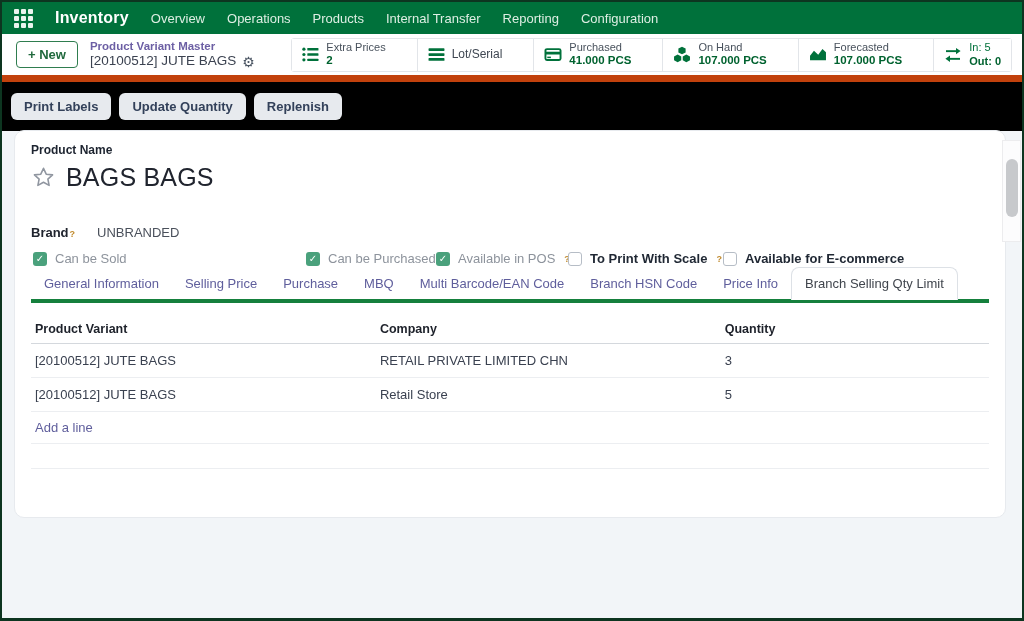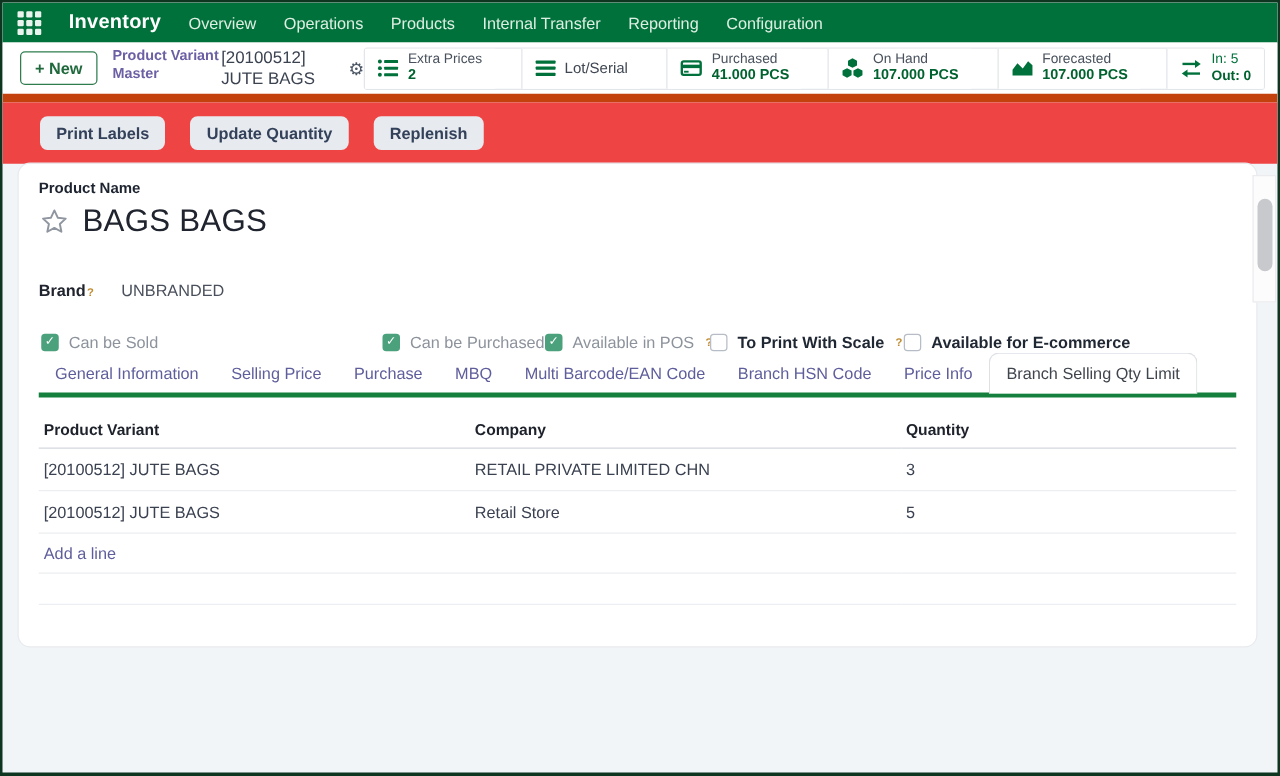--- a/index.html
+++ b/index.html
@@ -26,41 +26,41 @@
   .control-panel {
     height: 48px; background: #ffffff; border-bottom: 7px solid #c2410c;
     display: flex; align-items: center; justify-content: space-between; padding: 0 10px 0 14px;
   }
   .cp-left { display: flex; align-items: center; gap: 12px; }
   .btn-new {
     background: #fff; border: 1px solid #2f7d4f; color: #20693d; font-weight: 700;
     font-size: 13px; border-radius: 4px; padding: 5px 11px; cursor: pointer;
     font-family: inherit; white-space: nowrap;
   }
-  .breadcrumbs { display: flex; flex-direction: row; line-height: 1.25; }
+  .breadcrumbs { display: flex; flex-direction: column; line-height: 1.25; }
   .bc-parent { color: #6c5fa4; font-size: 11.5px; font-weight: 700; cursor: pointer; text-decoration: none; }
   .bc-current-row { display: flex; align-items: center; gap: 6px; }
   .bc-current { color: #3b4250; font-size: 13.5px; }
   .gear { color: #4b5563; font-size: 14px; cursor: pointer; line-height: 1; }
 
   .stat-buttons { display: flex; align-items: stretch; border: 1px solid #e2e5e9; border-radius: 3px; background: #fff; height: 34px; gap: 21px; }
   .stat-btn {
     display: flex; align-items: center; gap: 7px; padding: 0 10px;
     background: #fff; border: none; border-left: 1px solid #e2e5e9; cursor: pointer; font-family: inherit;
   }
   .stat-btn:first-child { border-left: none; }
   .stat-text { display: flex; flex-direction: column; align-items: flex-start; line-height: 1.2; }
   .stat-label { font-size: 11px; color: #48515c; white-space: nowrap; }
   .stat-value { font-size: 11.5px; font-weight: 700; color: #00622f; white-space: nowrap; }
   .stat-btn.green-label .stat-label { color: #00713b; font-weight: 400; font-size: 11px; }
   .stat-btn.green-label .stat-value { font-size: 11px; }
   .stat-icon { flex: 0 0 auto; display: block; }
 
   
-  .action-row { display: flex; gap: 20px; padding: 11px 30px; background: #ef4444; }
+  .action-row { display: flex; gap: 8px; padding: 11px 9px; background: #000000; }
   .action-btn {
     background: #e7eaee; color: #33415a; border: none; border-radius: 6px;
     font-size: 13px; font-weight: 700; padding: 6px 13px; cursor: pointer; font-family: inherit;
   }
 
   
   .sheet {
     position: absolute; left: 12px; top: 128px; width: 992px; height: 388px;
     background: #fff; border: 1px solid #e7eaee; border-radius: 10px;
     padding: 12px 16px 0 16px; overflow: hidden;
@@ -68,21 +68,21 @@
   .field-label { font-size: 12px; font-weight: 700; color: #1d2430; margin-bottom: 2px; }
   .title-row { display: flex; align-items: center; gap: 10px; height: 36px; }
   .star-icon { cursor: pointer; display: flex; }
   .product-title { font-size: 25px; font-weight: 500; color: #20242e; letter-spacing: .2px; cursor: text; }
 
   .brand-row { margin-top: 30px; font-size: 13px; display: flex; align-items: baseline; }
   .brand-label { font-weight: 700; color: #20242e; }
   sup.help { color: #c08a2d; font-size: 9px; font-weight: 700; margin-left: 1px; }
   .brand-value { color: #4a505b; margin-left: 22px; cursor: text; }
 
-  .checkbox-row { position: relative; height: 20px; margin-top: 26px; }
+  .checkbox-row { position: relative; height: 20px; margin-top: 11px; }
   .cb-item { position: absolute; top: 0; display: flex; align-items: center; gap: 8px; cursor: pointer; }
   .cb-box {
     width: 14px; height: 14px; border-radius: 3px; flex: 0 0 auto;
     display: flex; align-items: center; justify-content: center;
   }
   .cb-item.checked .cb-box { background: #4aa17c; }
   .cb-item.checked .cb-box::after { content: "✓"; color: #fff; font-size: 10px; font-weight: 700; line-height: 1; }
   .cb-item.unchecked .cb-box { background: #fff; border: 1.5px solid #b6bdc6; }
   .cb-item.checked .cb-label { color: #8d939c; font-size: 13px; }
   .cb-item.unchecked .cb-label { color: #1f2733; font-size: 13px; font-weight: 700; }

